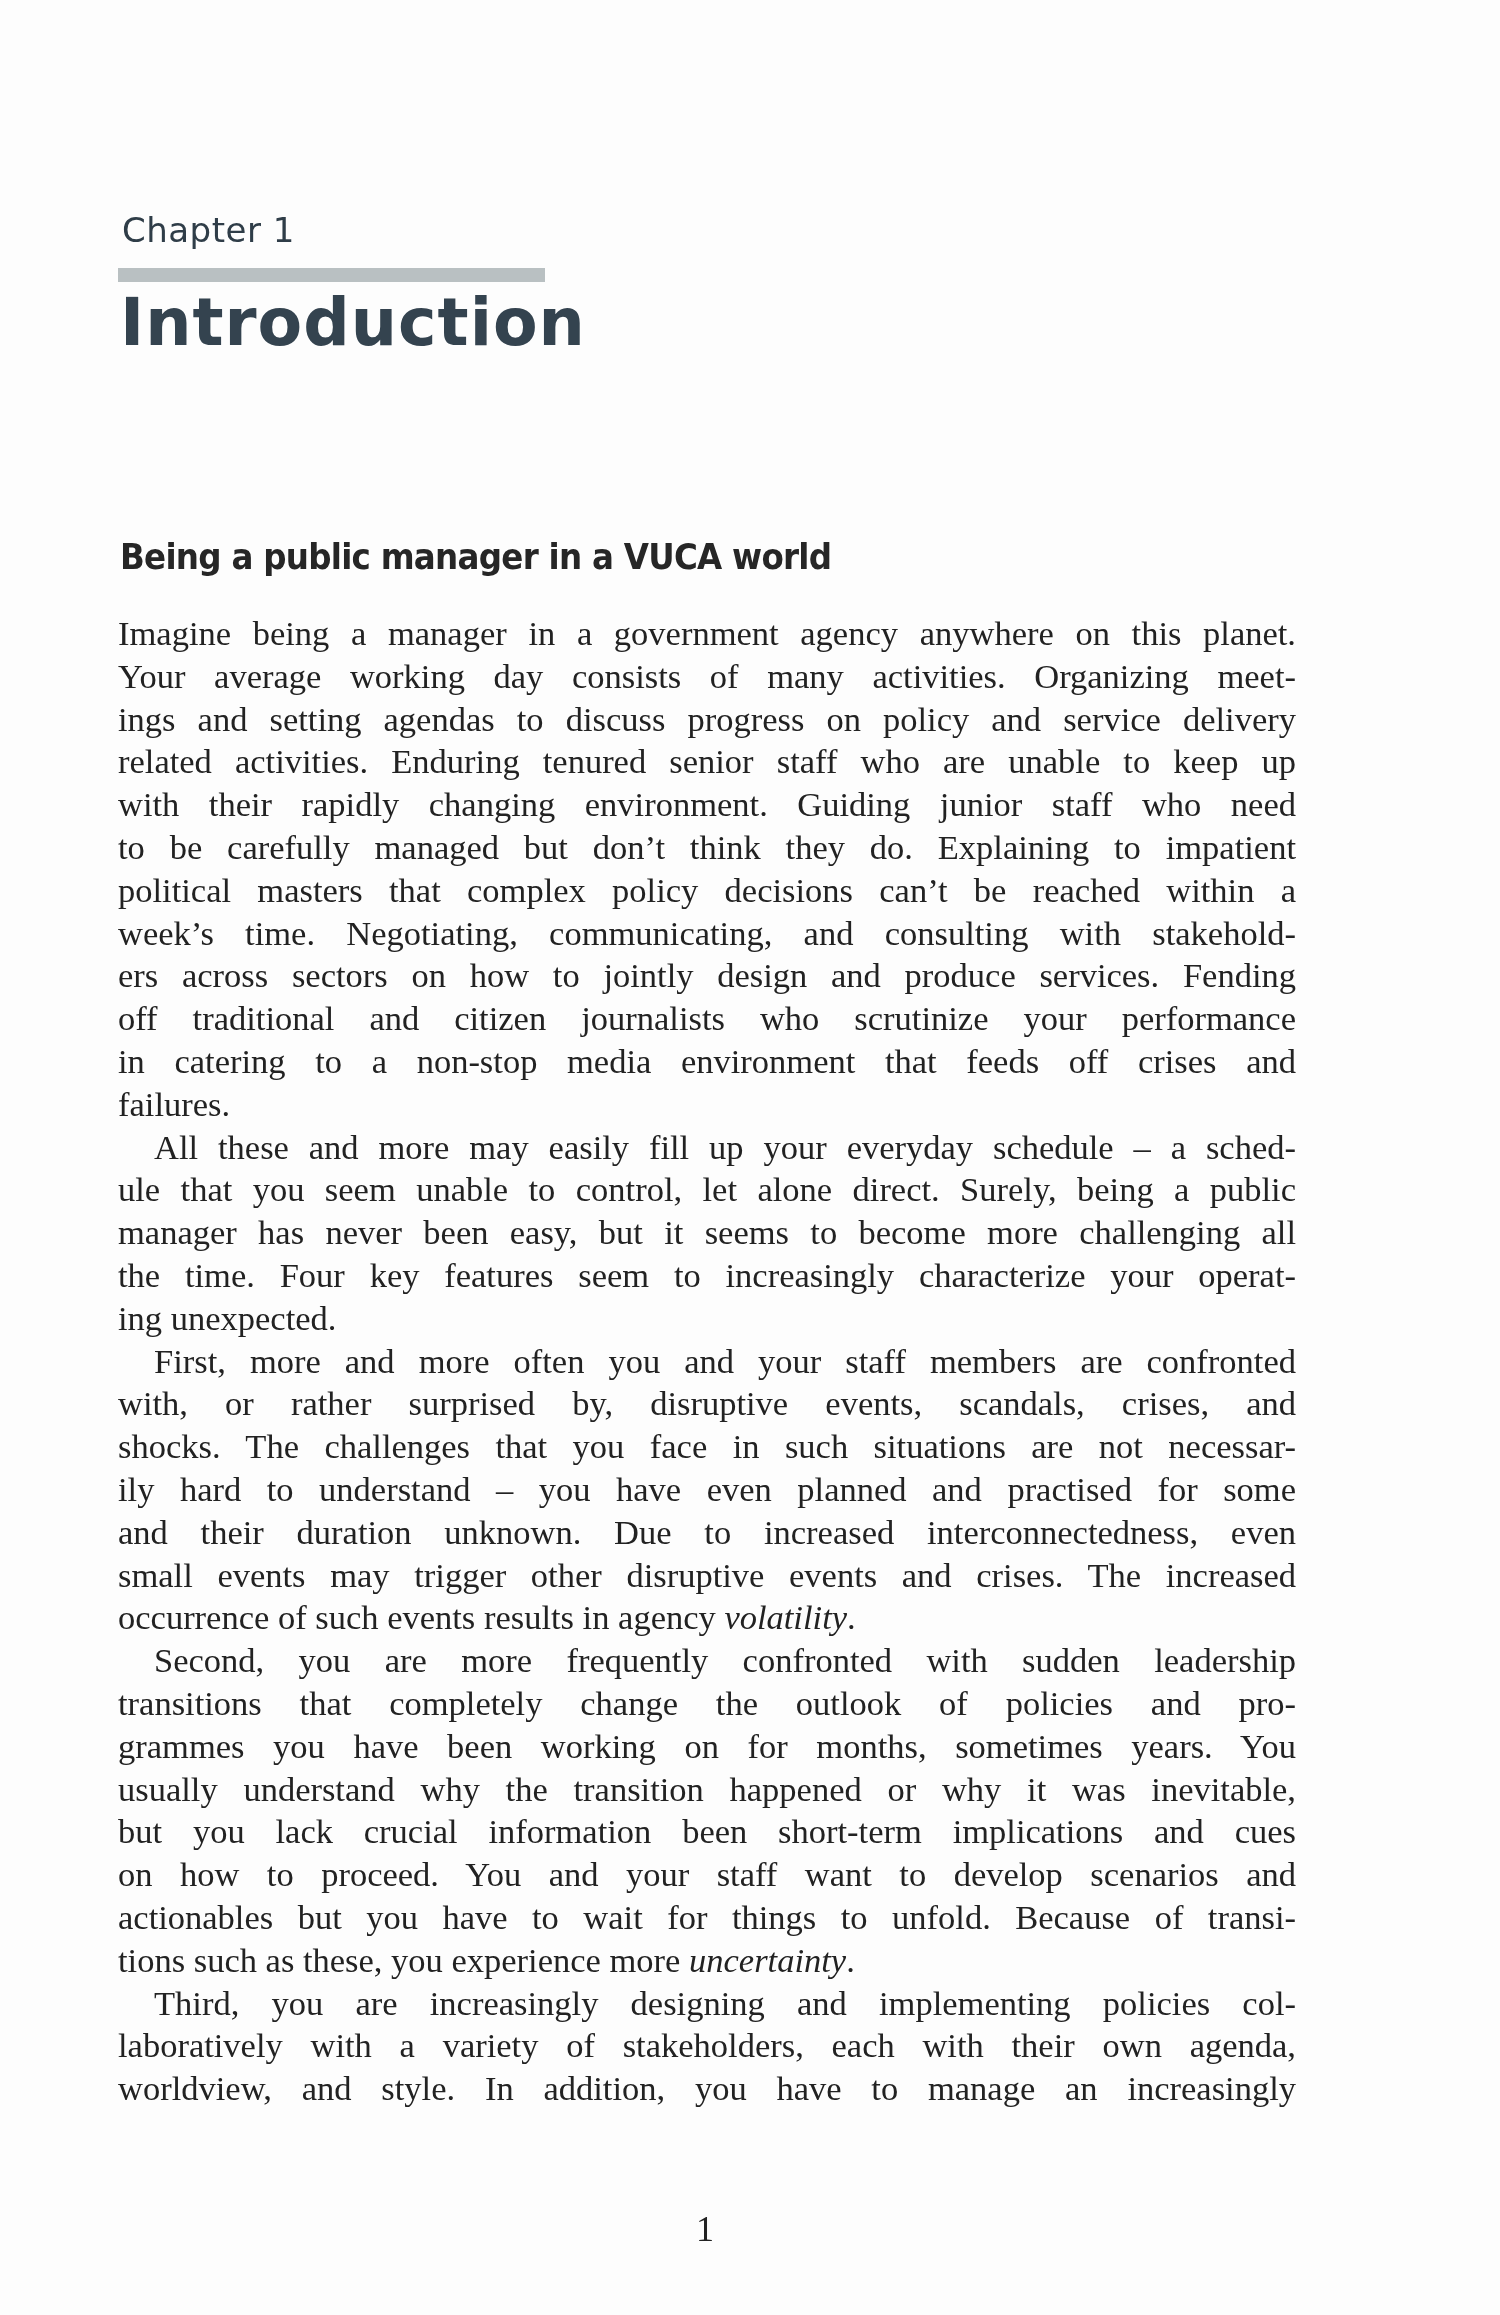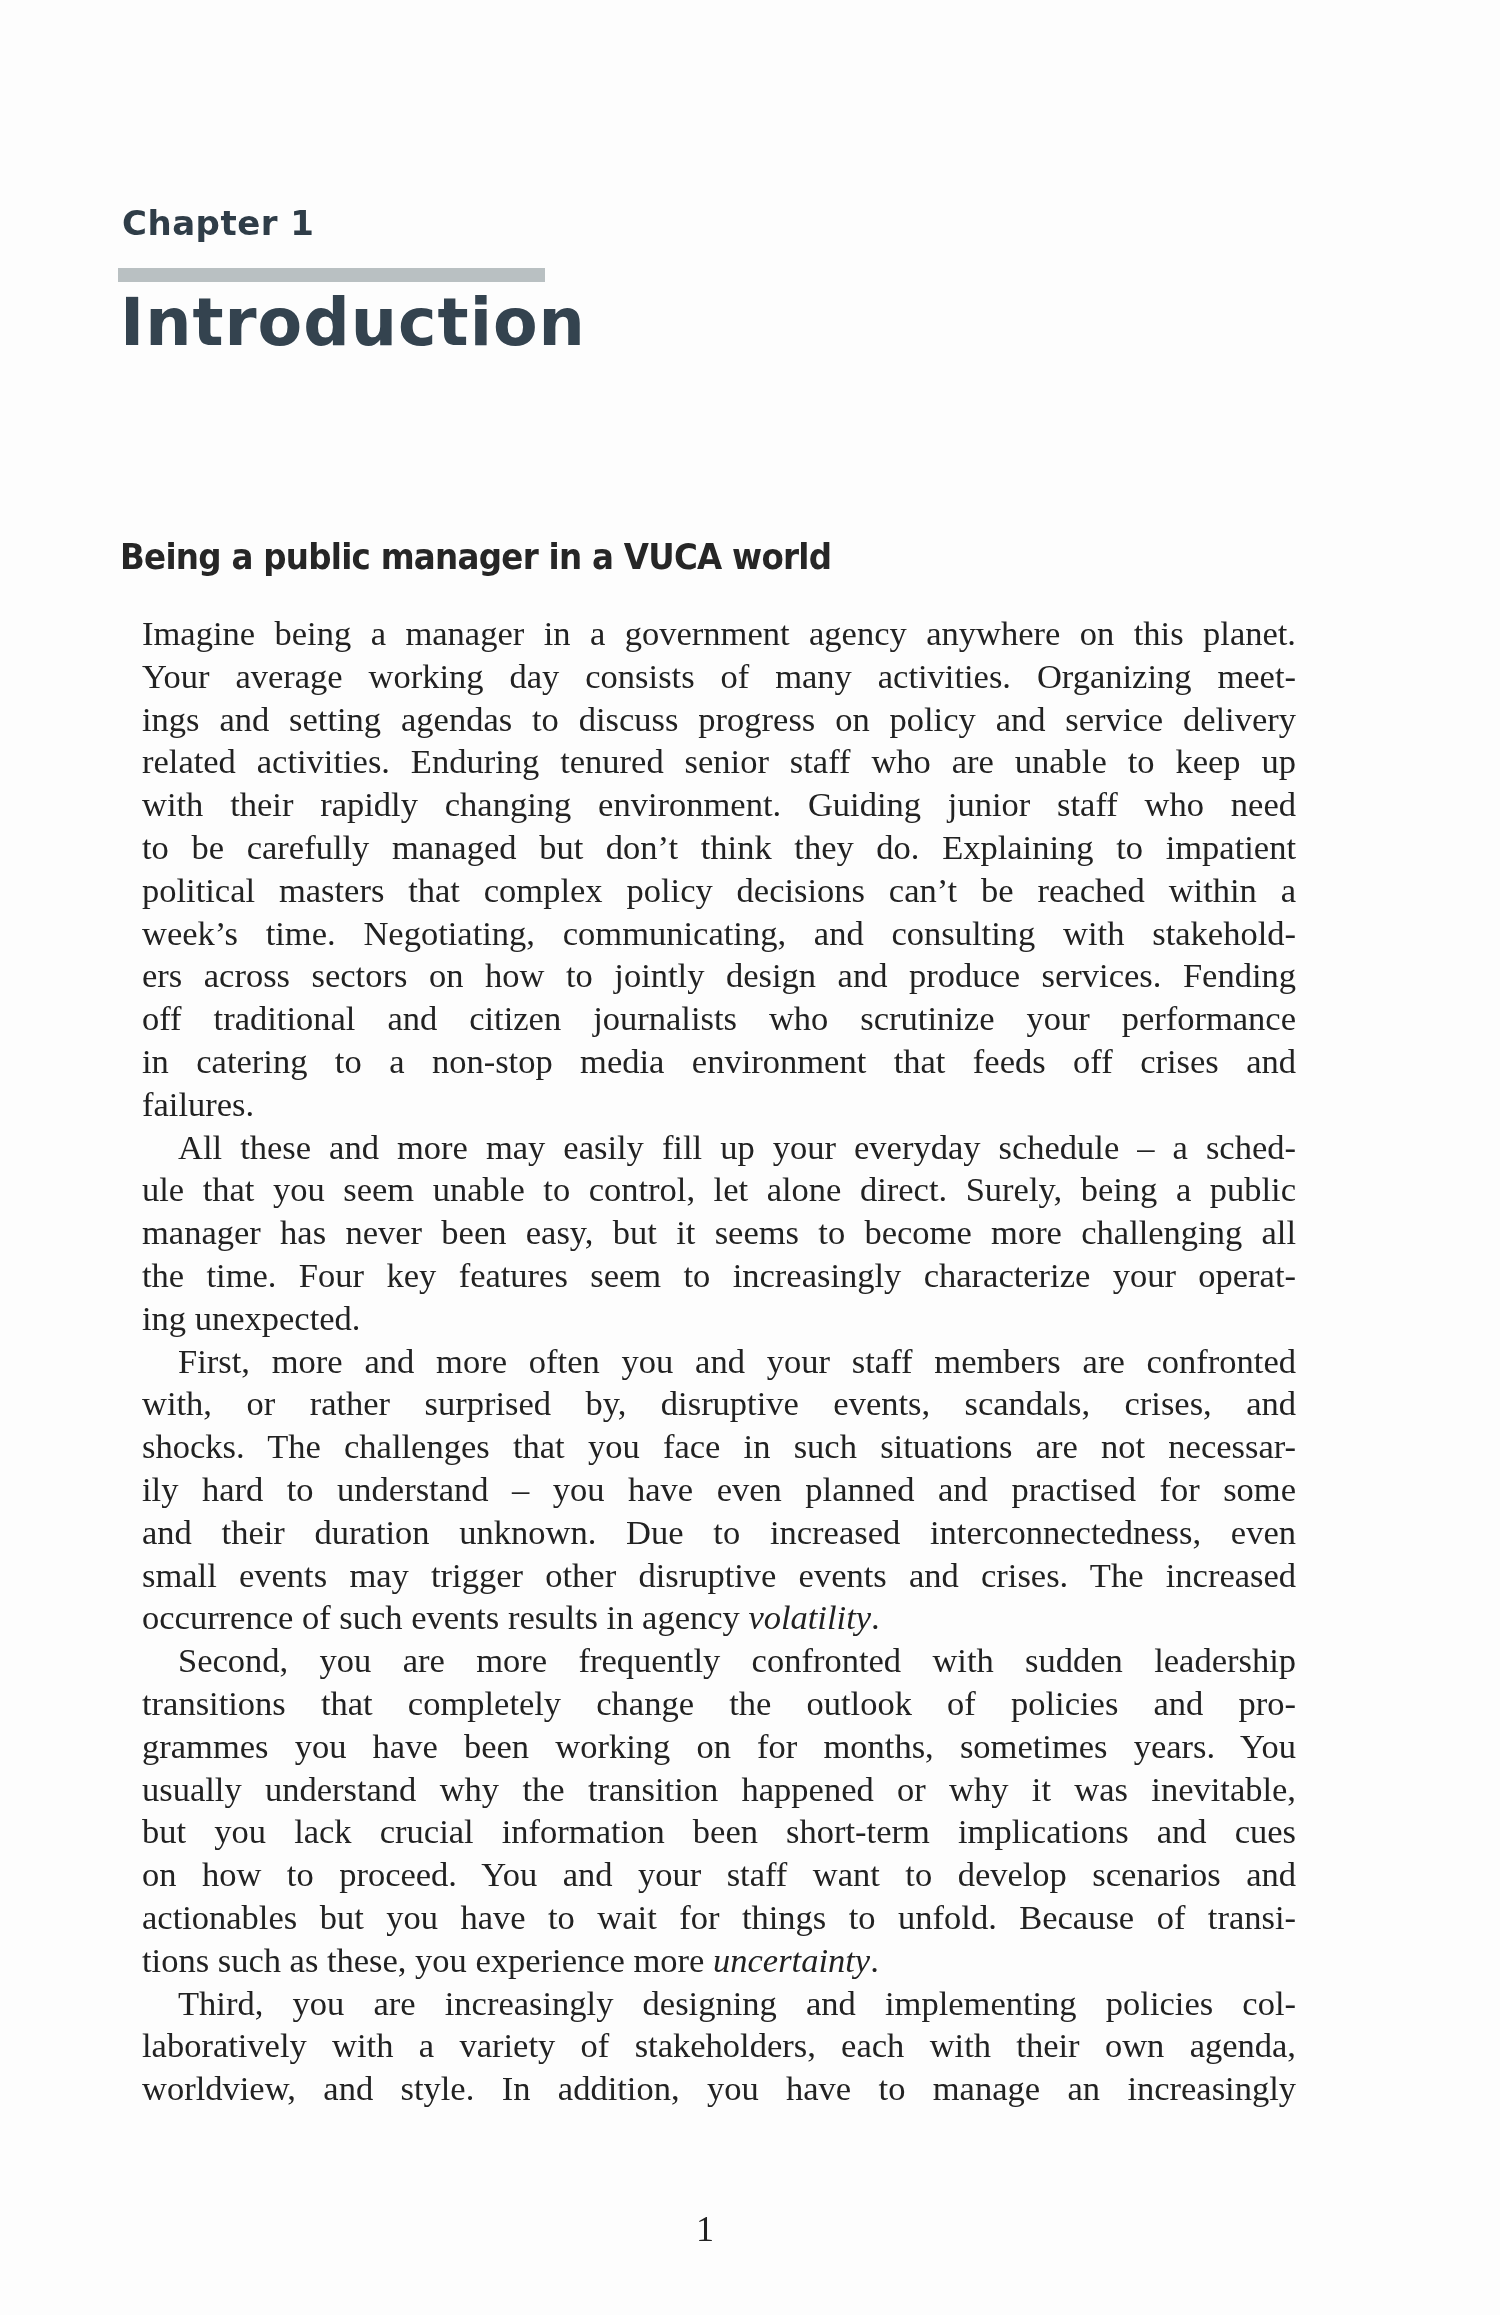--- a/index.html
+++ b/index.html
@@ -2,22 +2,22 @@
 <html><head>
 <meta charset="utf-8">
 <style>
   html, body { margin: 0; padding: 0; }
   body {
     width: 1500px; height: 2315px; background: #fdfdfd;
     position: relative; overflow: hidden;
     color: #1e1e1e;
   }
   .chapter-label {
-    position: absolute; left: 122px; top: 203px;
-    font-family: "DejaVu Sans", sans-serif; font-weight: bold;
+    position: absolute; left: 122px; top: 210px;
+    font-family: "DejaVu Sans", sans-serif; font-weight: normal;
     font-size: 34px; color: #2f3d48; letter-spacing: 0.5px;
   }
   .chapter-rule {
     position: absolute; left: 118px; top: 268px; width: 427px; height: 14px;
     background: #b9c0c2;
   }
   .chapter-title {
     position: absolute; left: 120px; top: 290px;
     font-family: "DejaVu Sans", sans-serif; font-weight: bold;
     font-size: 65px; color: #34434f; letter-spacing: 1px; line-height: 1;
@@ -28,21 +28,21 @@
     font-size: 35px; color: #262626; letter-spacing: -0.8px;
     transform: scaleX(0.93); transform-origin: left top;
   }
   .body-text {
     position: absolute; left: 118px; top: 612px; width: 1178px;
     font-family: "Liberation Serif", serif; font-size: 34.5px;
     line-height: 42.8px; color: #222;
   }
   .line {
     display: block; height: 42.8px; white-space: nowrap;
-    text-align: justify; text-align-last: justify; margin-left: 24px;
+    text-align: justify; text-align-last: justify;
   }
   .line.last { text-align-last: left; }
   .line.indent { padding-left: 36px; }
   .line em { font-style: italic; }
   .page-number {
     position: absolute; left: 696px; top: 2208px;
     font-family: "Liberation Serif", serif; font-size: 36px; color: #222;
   }
 </style>
 </head>

